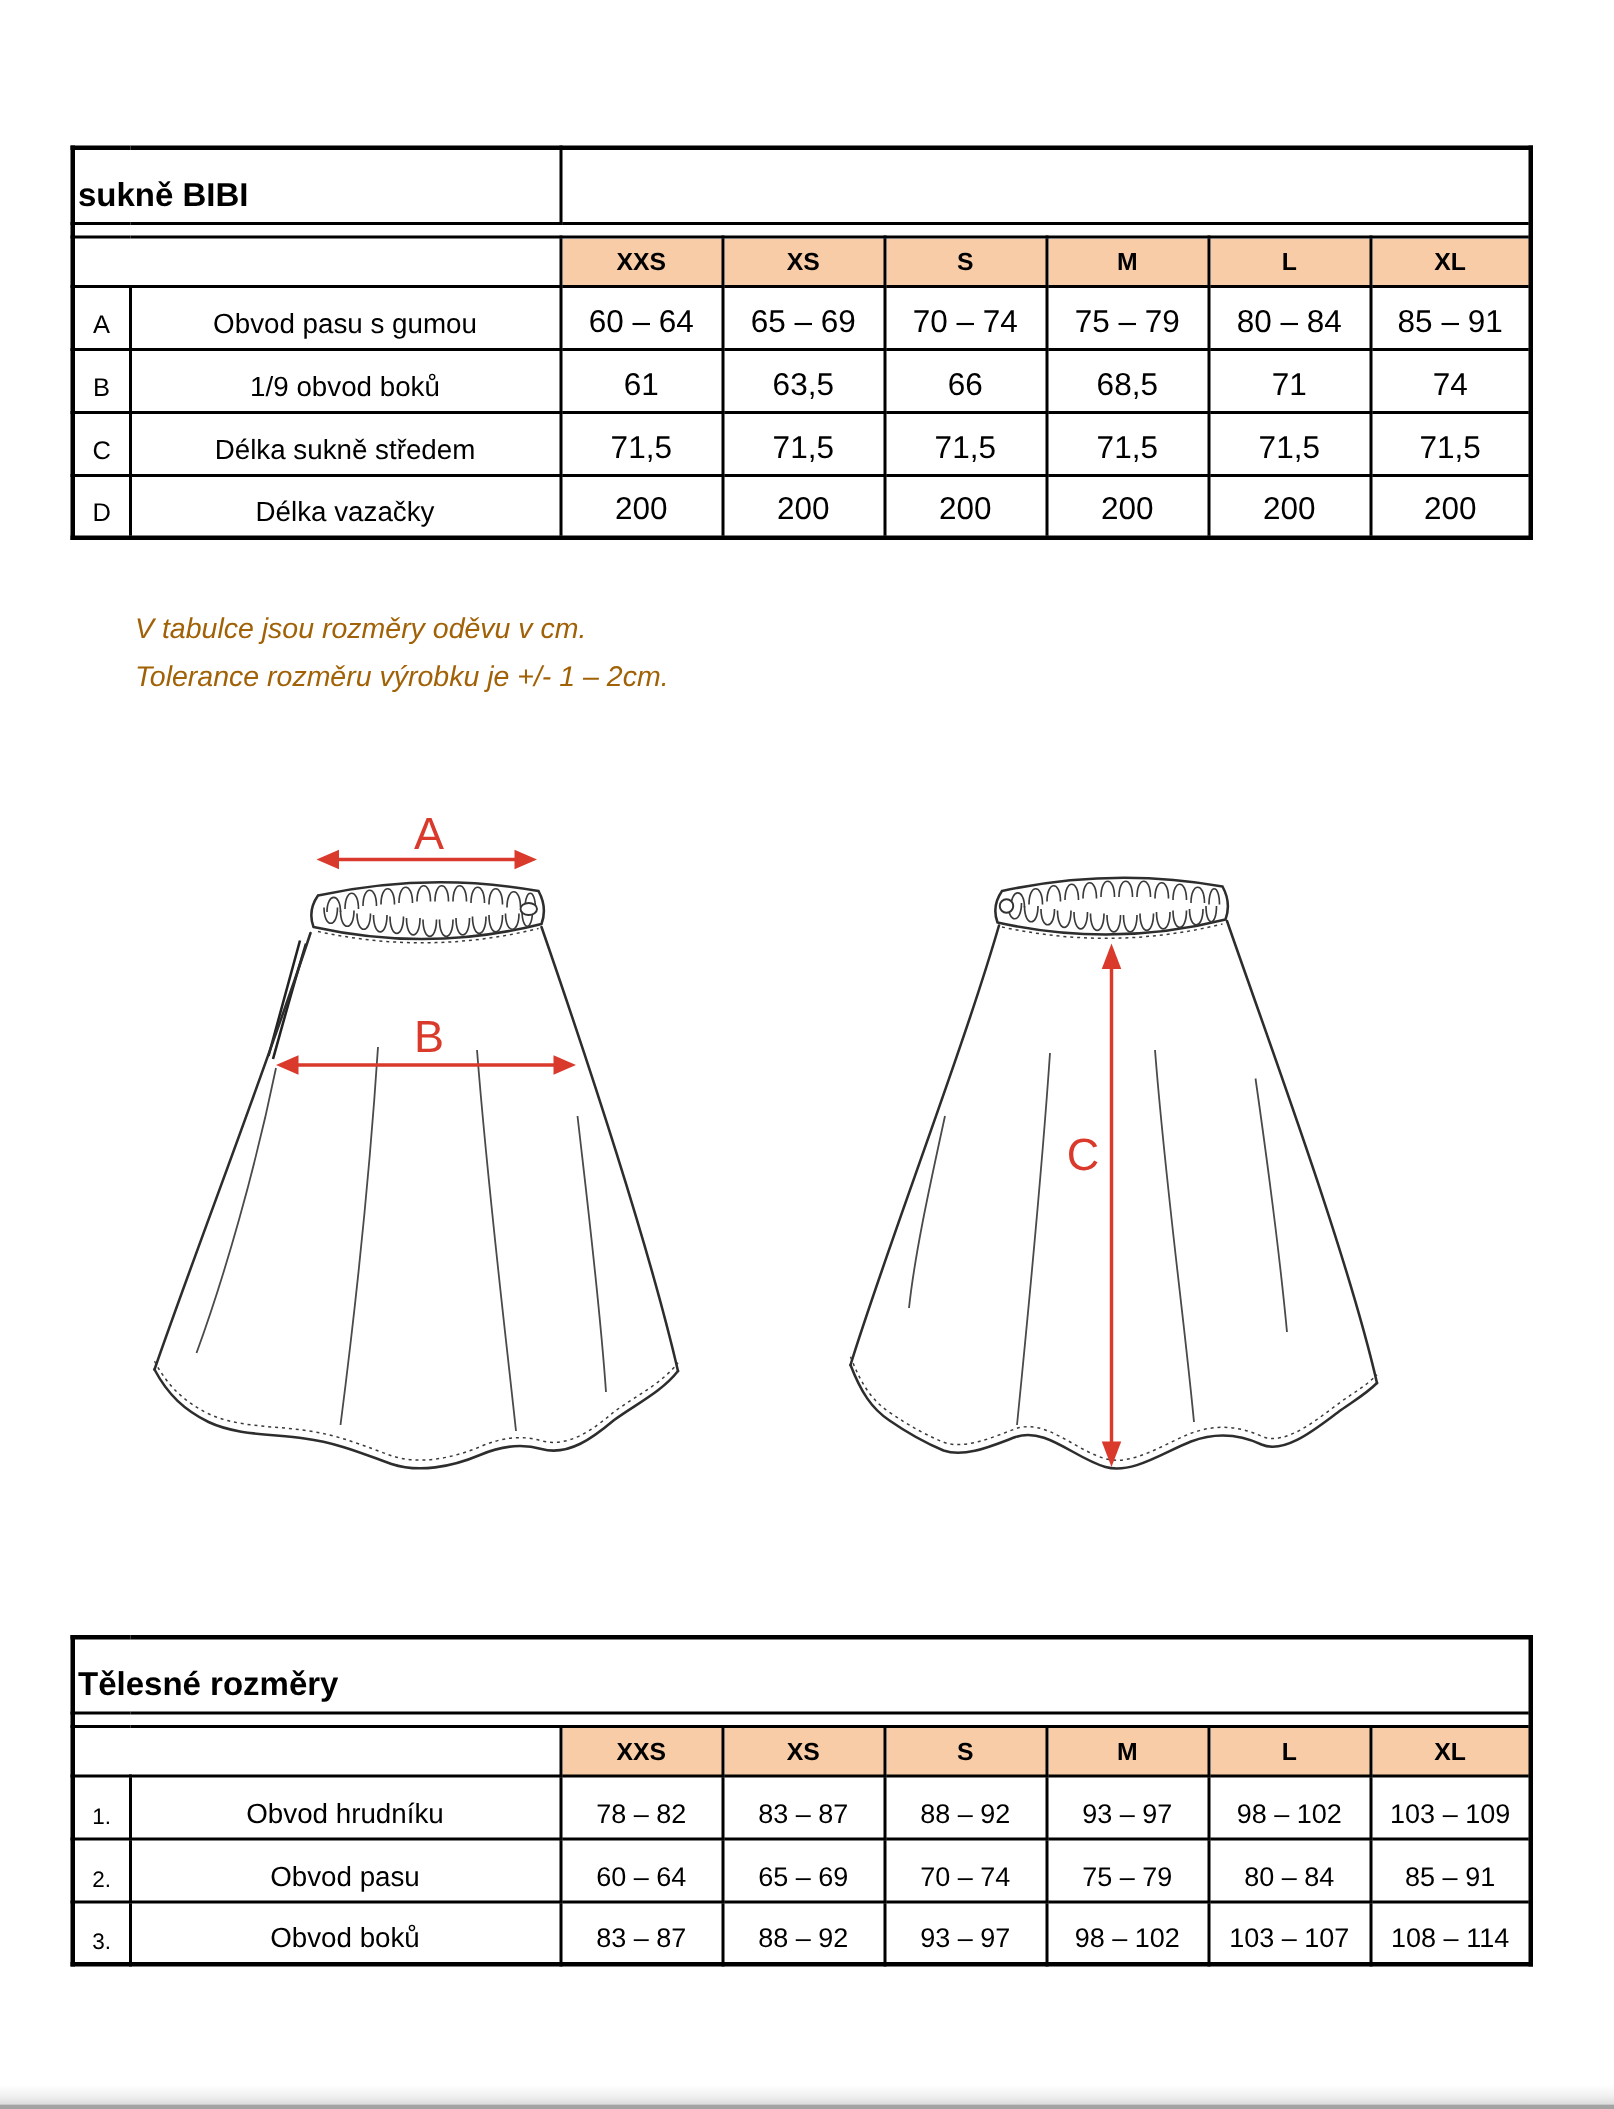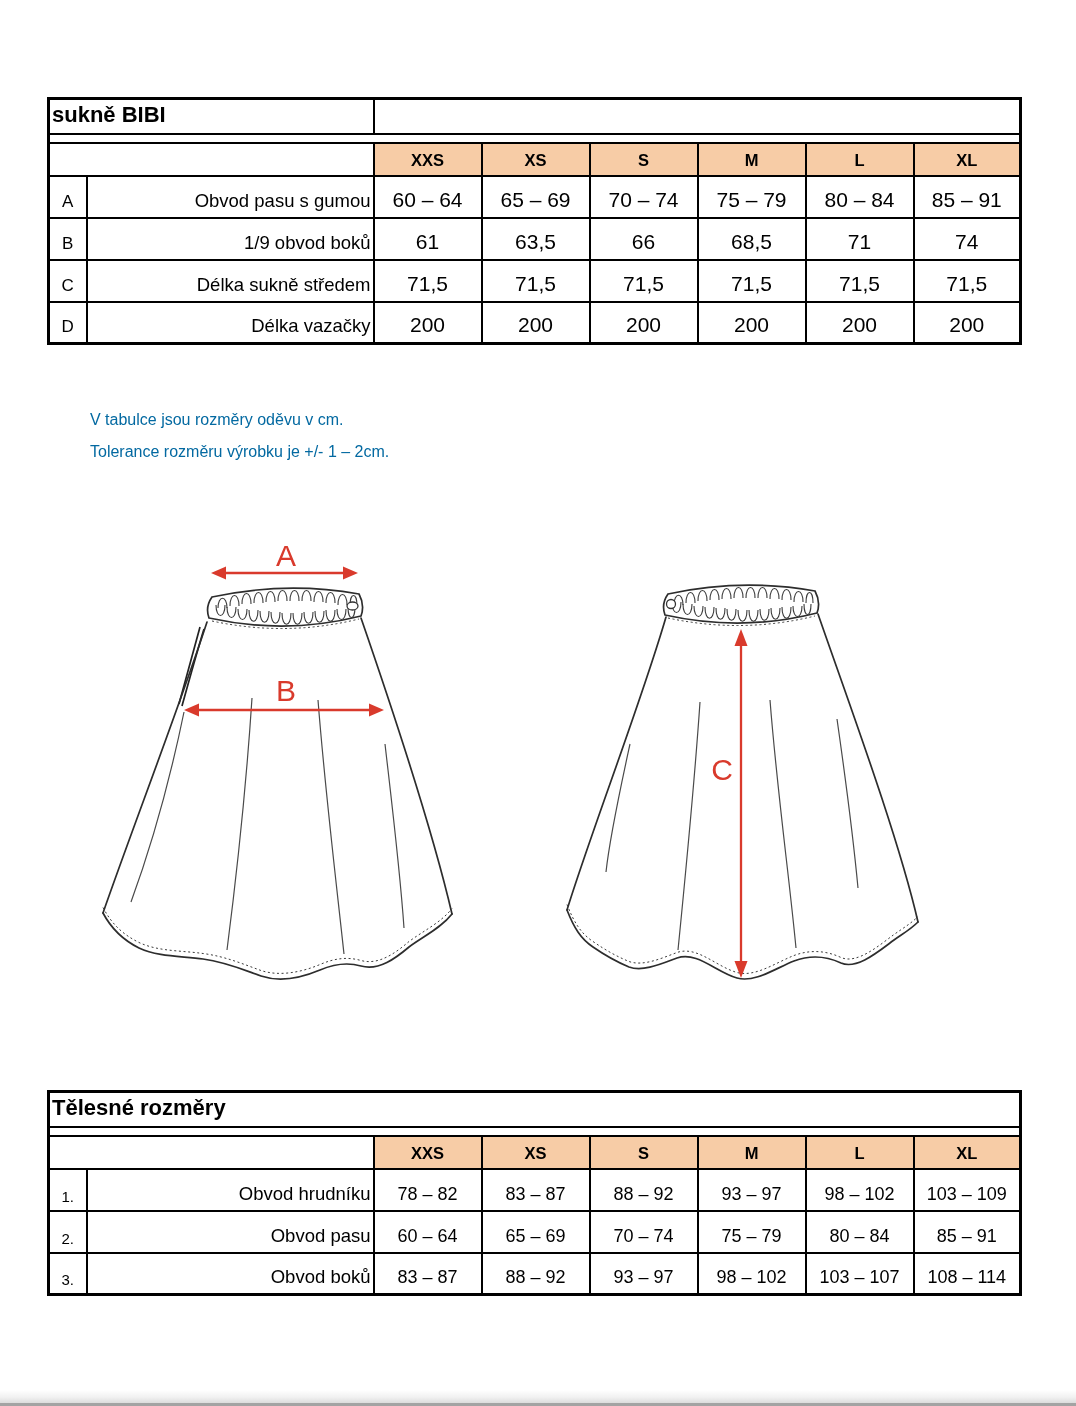--- a/index.html
+++ b/index.html
@@ -10,36 +10,36 @@
   table.size-table{position:absolute;border-collapse:collapse;table-layout:fixed;
                    background:#fff;border:3px solid #000;}
   table.size-table td,table.size-table th{border:2px solid #000;vertical-align:bottom;
                    padding:0 2px 5px 2px;overflow:hidden;white-space:nowrap;}
   #product-table{left:47px;top:97px;width:972px;}
   #body-table{left:47px;top:1090px;width:972px;}
 
   col.c-code{width:38px;}  col.c-label{width:287px;}  col.c-size{width:108px;}
   col.c-size-last{width:107px;}
 
-  tr.title-row{height:35px;}
+  tr.title-row{height:50px;}
   td.title{font-size:22px;font-weight:700;padding-left:44px;padding-bottom:9px;}
   tr.gap-row{height:9px;} tr.gap-row td{padding:0;}
   tr.header-row{height:33px;}
   th.size{background:#f7cca6;font-size:16.5px;font-weight:700;text-align:center;
           padding-bottom:5px;margin-top:21px;}
   tr.data-row{height:42px;}
   td.code{text-align:center;font-size:17px;padding-bottom:6px;}
   #body-table td.code{font-size:15px;}
-  td.rlabel{font-size:18.5px;text-align:right;padding-left:5px;padding-bottom:6px;}
+  td.rlabel{font-size:18.5px;text-align:center;padding-left:5px;padding-bottom:6px;}
   td.val{text-align:center;font-size:21px;padding-bottom:6px;margin-left:44px;}
   #body-table td.val{font-size:18px;}
 
   
-  .notes{position:absolute;left:90px;top:404px;font-size:16px;
-         line-height:32px;color:#0369a1;}
+  .notes{position:absolute;left:90px;top:404px;font-style:italic;font-size:19px;
+         line-height:32px;color:#a16207;}
 
   
   #diagram{position:absolute;left:0;top:530px;}
   .outline{fill:none;stroke:#2d2d2d;stroke-width:1.7;stroke-linecap:round;}
   .band{fill:#fff;stroke:#2d2d2d;stroke-width:1.7;}
   .loops{fill:none;stroke:#3a3a3a;stroke-width:1.1;}
   .stitch{fill:none;stroke:#3a3a3a;stroke-width:1;stroke-dasharray:2 2.6;}
   .seam{fill:none;stroke:#4a4a4a;stroke-width:1.2;}
   .fold{fill:none;stroke:#222;stroke-width:1.7;}
   .arrow{stroke:#d93a2c;stroke-width:2.3;fill:none;}

